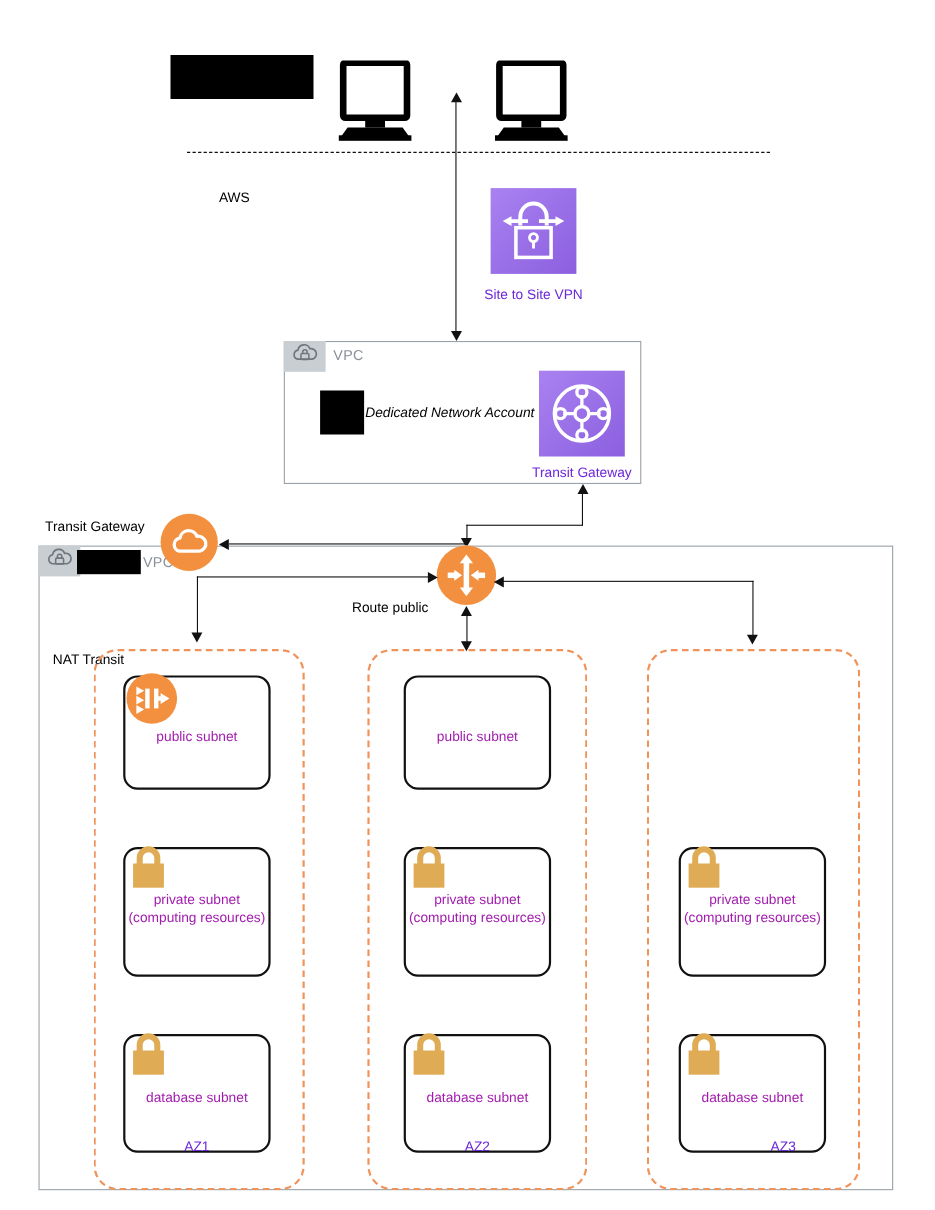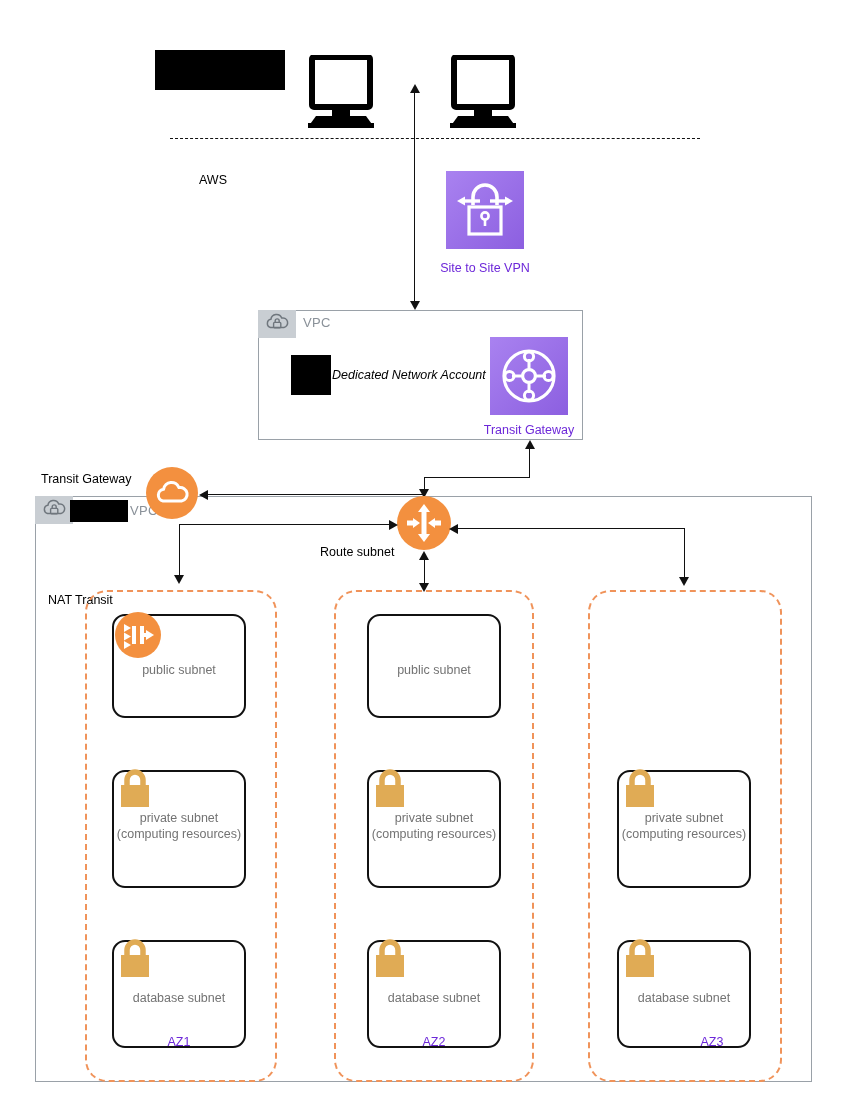--- a/index.html
+++ b/index.html
@@ -86,21 +86,21 @@
     border: 2.2px solid #111111;
     border-radius: 13px;
     background: #ffffff;
     box-sizing: border-box;
   }
   .subnet-text {
     position: absolute;
     left: 0; right: 0;
     text-align: center;
     font-size: 12.5px;
-    color: #737373;
+    color: #a21caf;
     line-height: 1.3;
   }
 
   
   .circ-icon {
     position: absolute;
     border-radius: 50%;
     background: #f3903f;
     display: flex;
     align-items: center;
@@ -239,21 +239,21 @@
       <path d="M22 3 L28 11 L16 11 Z" fill="#fff"></path>
       <path d="M22 41 L28 33 L16 33 Z" fill="#fff"></path>
 
       <rect x="5" y="19.5" width="9" height="5" fill="#fff"></rect>
       <path d="M18 22 L11 17 L11 27 Z" fill="#fff"></path>
 
       <rect x="30" y="19.5" width="9" height="5" fill="#fff"></rect>
       <path d="M26 22 L33 17 L33 27 Z" fill="#fff"></path>
     </svg>
   </div>
-  <div class="lbl" style="left:320px; top:545px;">Route subnet</div>
+  <div class="lbl" style="left:320px; top:545px;">Route public</div>
 
   <div class="ln ln-h" style="left:208px; top:494px; width:216px;"></div>
   <div class="arrow ar-left" style="left:199px; top:490px;"></div>
 
   <div class="ln ln-h" style="left:179px; top:524px; width:213px;"></div>
   <div class="arrow ar-right" style="left:389px; top:520px;"></div>
   <div class="ln ln-v" style="left:179px; top:524px; height:54px;"></div>
   <div class="arrow ar-down" style="left:174px; top:575px;"></div>
 
   <div class="ln ln-v" style="left:424px; top:558px; height:32px;"></div>

